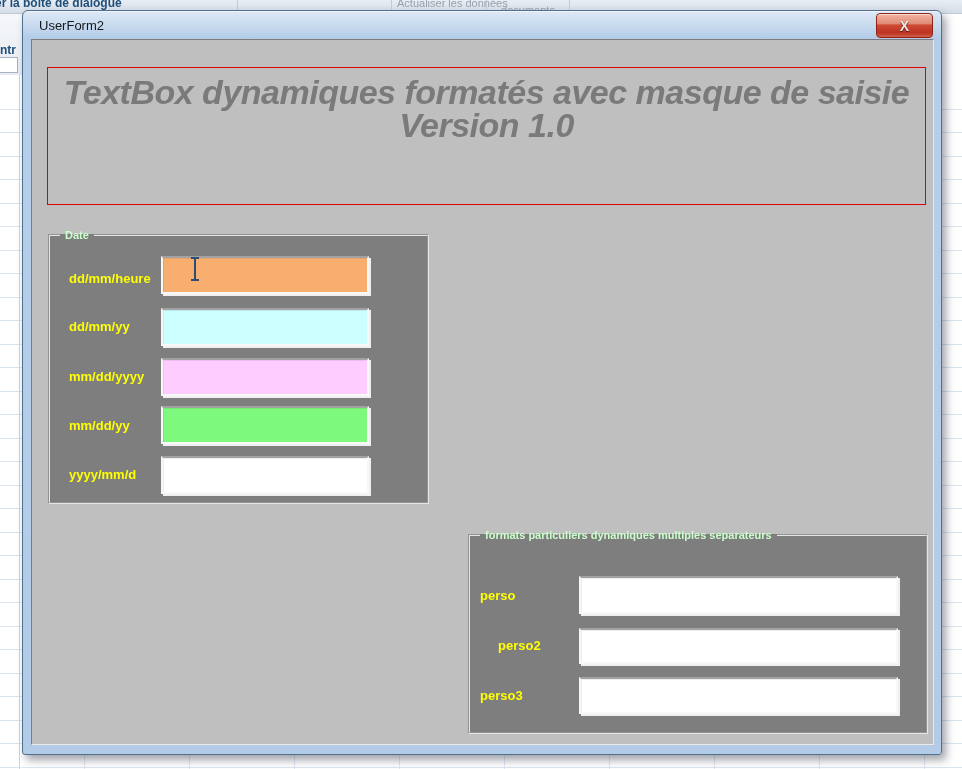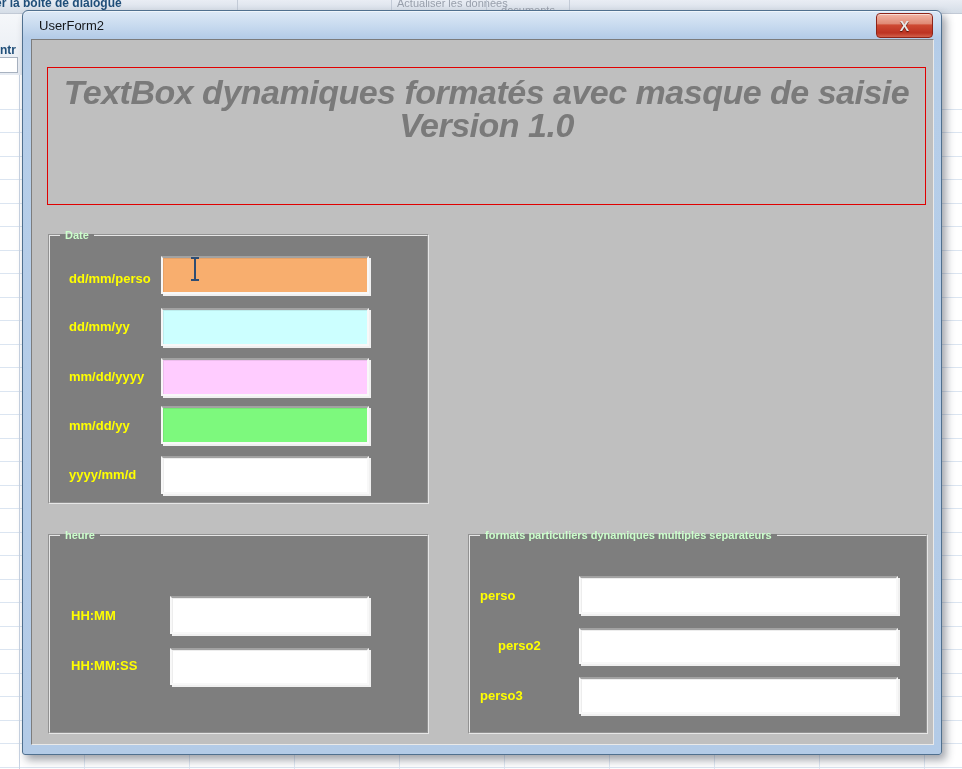--- a/index.html
+++ b/index.html
@@ -111,40 +111,33 @@
 
     <div class="client">
 
       <div class="header-label">
         <div class="header-line">TextBox dynamiques formatés avec masque de saisie</div>
         <div class="header-line">Version 1.0</div>
       </div>
 
       <fieldset class="frame fr-date">
         <legend>Date</legend>
-        <div class="fld-label" style="left:19px; top:30px;">dd/mm/perso</div>
+        <div class="fld-label" style="left:19px; top:30px;">dd/mm/heure</div>
         <input class="tb" style="left: 111px; top: 15px; width: 208px; height: 38px; background-color: rgb(248, 174, 110);" value="">
         <div class="fld-label" style="left:19px; top:78px;">dd/mm/yy</div>
         <input class="tb" style="left: 111px; top: 67px; width: 208px; height: 38px; background-color: rgb(204, 255, 255);" value="">
         <div class="fld-label" style="left:19px; top:128px;">mm/dd/yyyy</div>
         <input class="tb" style="left: 111px; top: 117px; width: 208px; height: 38px; background-color: rgb(255, 204, 255);" value="">
         <div class="fld-label" style="left:19px; top:177px;">mm/dd/yy</div>
         <input class="tb" style="left: 111px; top: 165px; width: 208px; height: 38px; background-color: rgb(125, 249, 125);" value="">
         <div class="fld-label" style="left:19px; top:226px;">yyyy/mm/d</div>
         <input class="tb" style="left: 111px; top: 215px; width: 208px; height: 38px; background-color: rgb(255, 255, 255);" value="">
       </fieldset>
 
 
-      <fieldset class="frame fr-heure">
-        <legend>heure</legend>
-        <div class="fld-label" style="left:21px; top:67px;">HH:MM</div>
-        <input class="tb" style="left: 120px; top: 55px; width: 199px; height: 38px; background-color: rgb(255, 255, 255);" value="">
-        <div class="fld-label" style="left:21px; top:117px;">HH:MM:SS</div>
-        <input class="tb" style="left: 120px; top: 107px; width: 199px; height: 37px; background-color: rgb(255, 255, 255);" value="">
-      </fieldset>
 
       <fieldset class="frame fr-formats">
         <legend>formats particuliers dynamiques multiples separateurs</legend>
         <div class="fld-label" style="left:10px; top:47px;">perso</div>
         <input class="tb" style="left: 109px; top: 35px; width: 319px; height: 38px; background-color: rgb(255, 255, 255);" value="">
         <div class="fld-label" style="left:10px; top:97px;margin-left:18px;">perso2</div>
         <input class="tb" style="left: 109px; top: 87px; width: 319px; height: 36px; background-color: rgb(255, 255, 255);" value="">
         <div class="fld-label" style="left:10px; top:147px;">perso3</div>
         <input class="tb" style="left: 109px; top: 136px; width: 319px; height: 37px; background-color: rgb(255, 255, 255);" value="">
       </fieldset>

